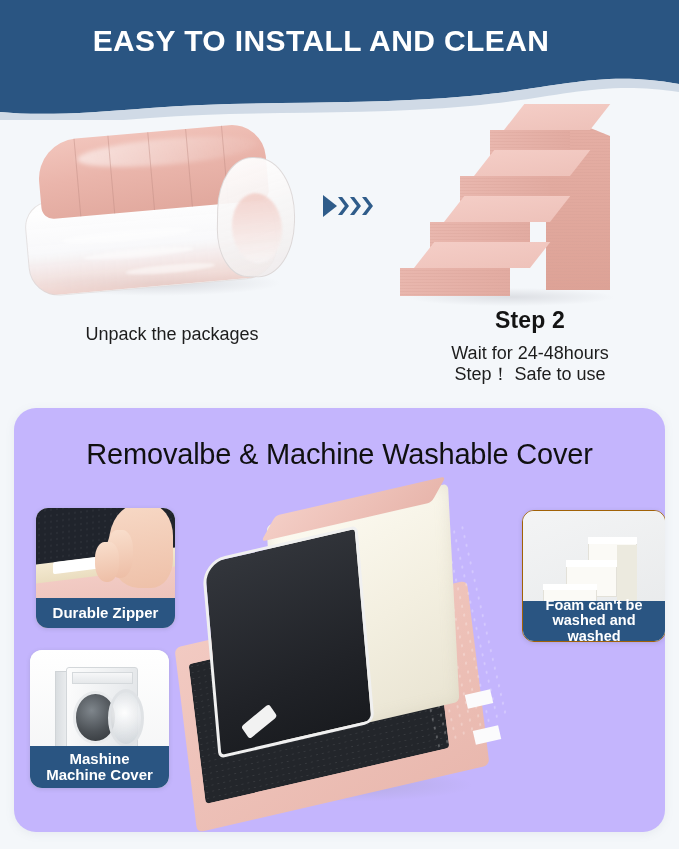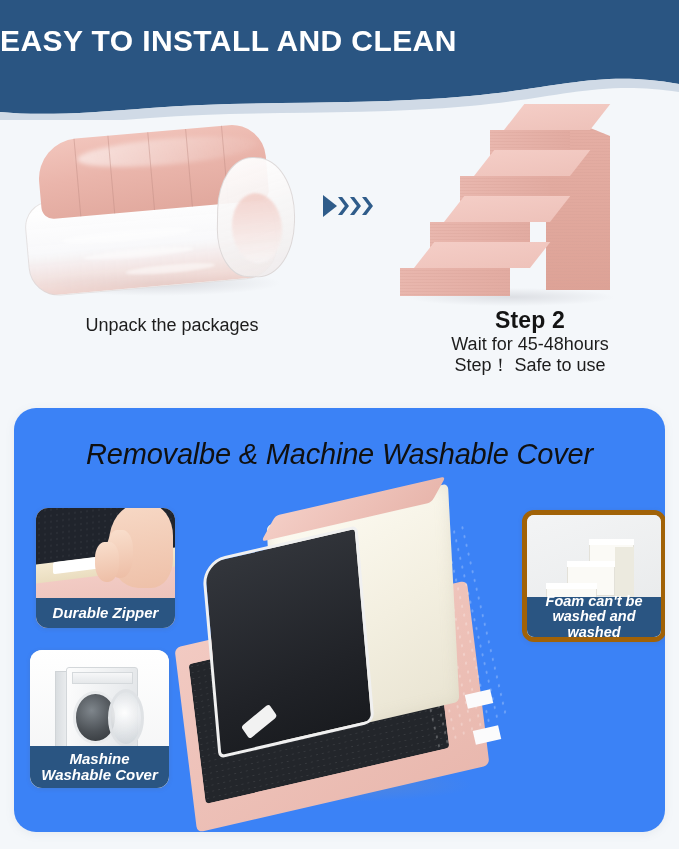--- a/index.html
+++ b/index.html
@@ -25,20 +25,21 @@
   .header-bg {
     position: absolute;
     left: 0; top: 0;
     width: 679px;
     height: 120px;
   }
   .header-title {
     position: absolute;
     left: 0; top: 24px;
     width: 642px;
+    text-align: center;
     color: #ffffff;
     font-size: 30px;
     font-weight: bold;
     letter-spacing: 0.4px;
     font-family: "Liberation Sans", sans-serif;
     z-index: 3;
   }
 
   
   .steps-area {
@@ -196,36 +197,36 @@
     position: absolute;
     text-align: center;
   }
   .step-title {
     font-size: 23px;
     font-weight: bold;
     color: #141414;
     letter-spacing: 0.2px;
   }
   .step-desc {
+    margin-top: 9px;
     font-size: 18px;
     color: #1d1d1d;
     line-height: 1.18;
     font-weight: normal;
   }
 
   
   .card {
     position: absolute;
     left: 14px; top: 408px;
     width: 651px; height: 424px;
-    background: #3b82f6;
+    background: #c4b5fd;
     border-radius: 22px;
     box-shadow: 0 2px 10px rgba(120,130,145,0.10);
     overflow: hidden;
-    font-style: italic;
   }
   .card-title {
     position: absolute;
     left: 0; top: 30px;
     width: 651px;
     text-align: center;
     font-size: 29px;
     color: #101010;
     font-weight: normal;
     letter-spacing: -0.2px;
@@ -255,21 +256,21 @@
     line-height: 1.08;
     display: flex;
     align-items: center;
     justify-content: center;
     padding: 2px 2px;
   }
   
   #thumb-zipper  { left: 22px;  top: 100px; width: 139px; height: 120px; }
   #thumb-washer  { left: 16px;  top: 242px; width: 139px; height: 138px; }
   #thumb-foam    { left: 508px; top: 102px; width: 144px; height: 132px;
-                   background:#eceeef; border:5px solid #a16207; }
+                   background:#eceeef; border:1px solid #a16207; }
 
   #thumb-zipper .thumb-band  { height: 30px; font-size: 15px; }
   #thumb-washer .thumb-band  { height: 42px; font-size: 15px; }
   #thumb-foam   .thumb-band  { height: 40px; font-size: 14.5px; }
 
   
   .zip-dark {
     position: absolute; left: 0; top: 0;
     width: 100%; height: 56%;
     background: #20242c;
@@ -521,21 +522,21 @@
     </div>
   </div>
 
   <div class="step-caption" style="left:22px; top:215px; width:300px;">
     <div class="step-desc">Unpack the packages</div>
   </div>
 
   <div class="step-caption" style="left:400px; top:207px; width:260px;">
     <div class="step-title">Step 2</div>
     <div class="step-desc">
-      <div>Wait for 45-48hours</div>
+      <div>Wait for 24-48hours</div>
       <div>Step！ Safe to use</div>
     </div>
   </div>
 </div>
 
 <div class="card">
 
   <div class="card-title">Removalbe &amp; Machine Washable Cover</div>
 
   <div class="hero">
@@ -572,21 +573,21 @@
       <div class="wash-side"></div>
       <div class="wash-body"></div>
       <div class="wash-panel"></div>
       <div class="wash-drum"></div>
       <div class="wash-door"></div>
       <div class="wash-feet"></div>
     </div>
     <div class="thumb-band">
       <div>
         <div>Mashine</div>
-        <div>Washable Cover</div>
+        <div>Machine Cover</div>
       </div>
     </div>
   </div>
 
   <div class="thumb" id="thumb-foam">
     <div class="thumb-img">
       <div class="foam-bg"></div>
 
       <div class="foam-block" style="left:46%; top:22%; width:34%; height:26%;"></div>
       <div class="foam-top" style="left:46%; top:20%; width:34%; height:5%;"></div>

